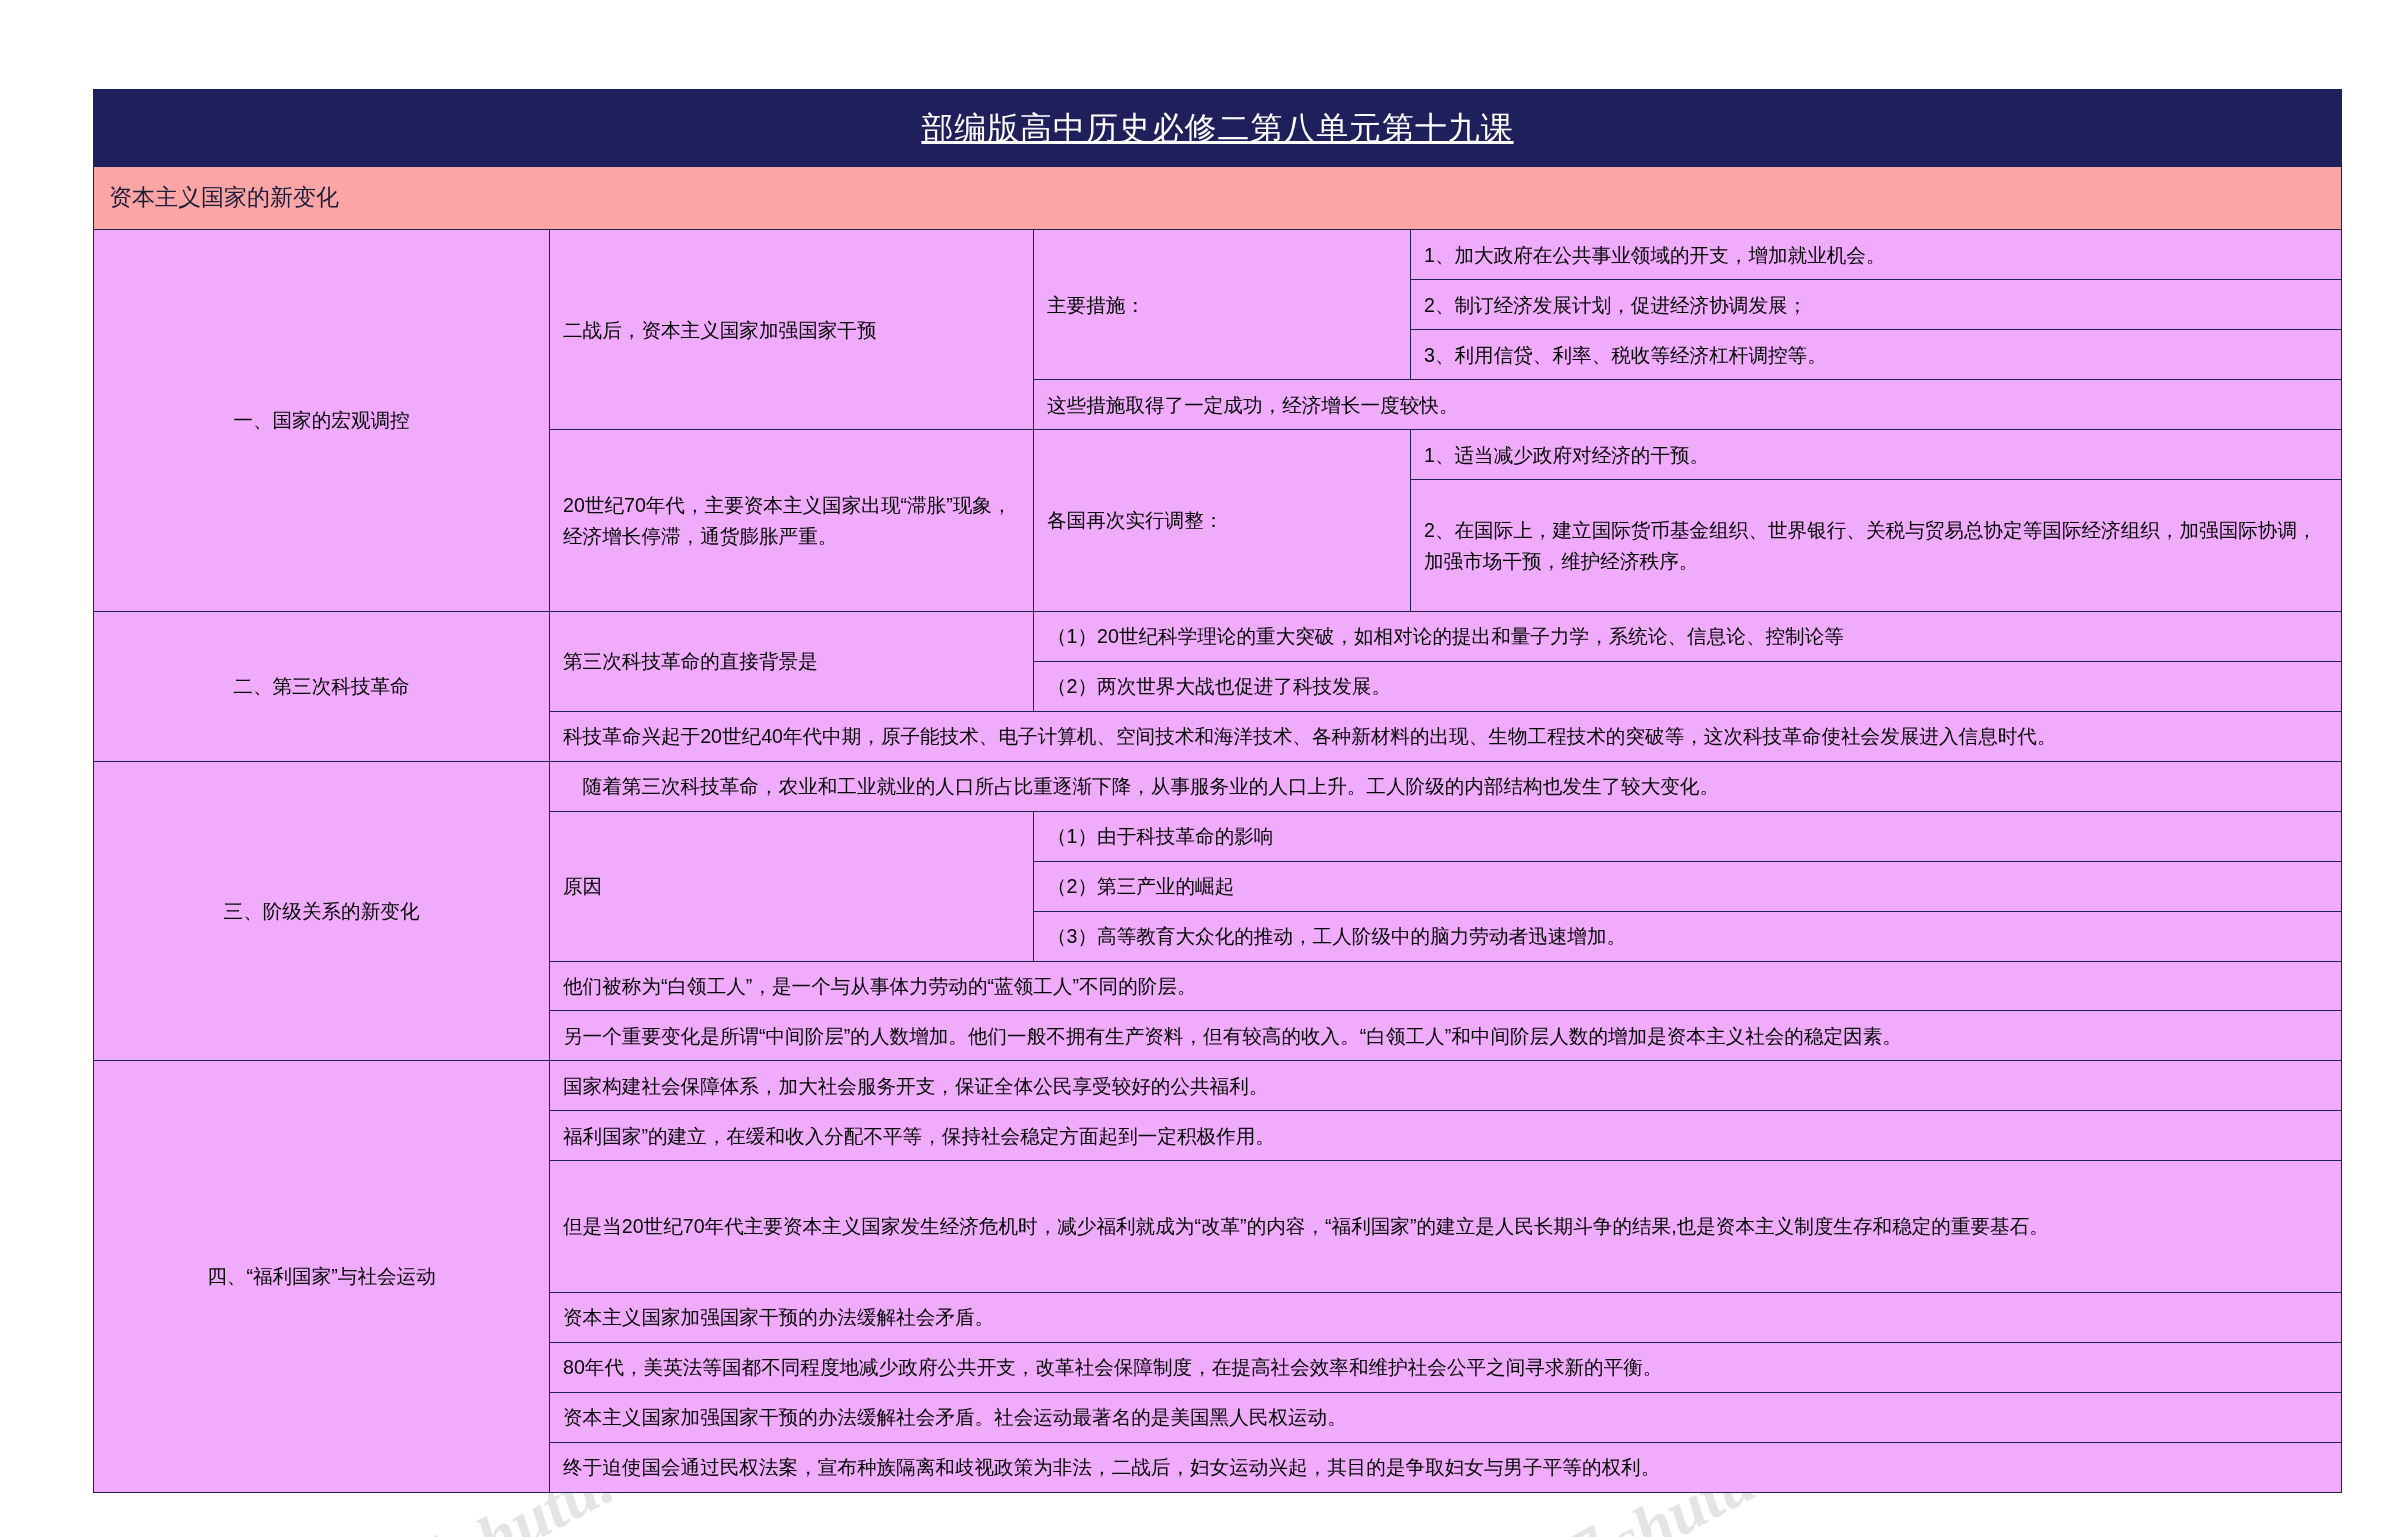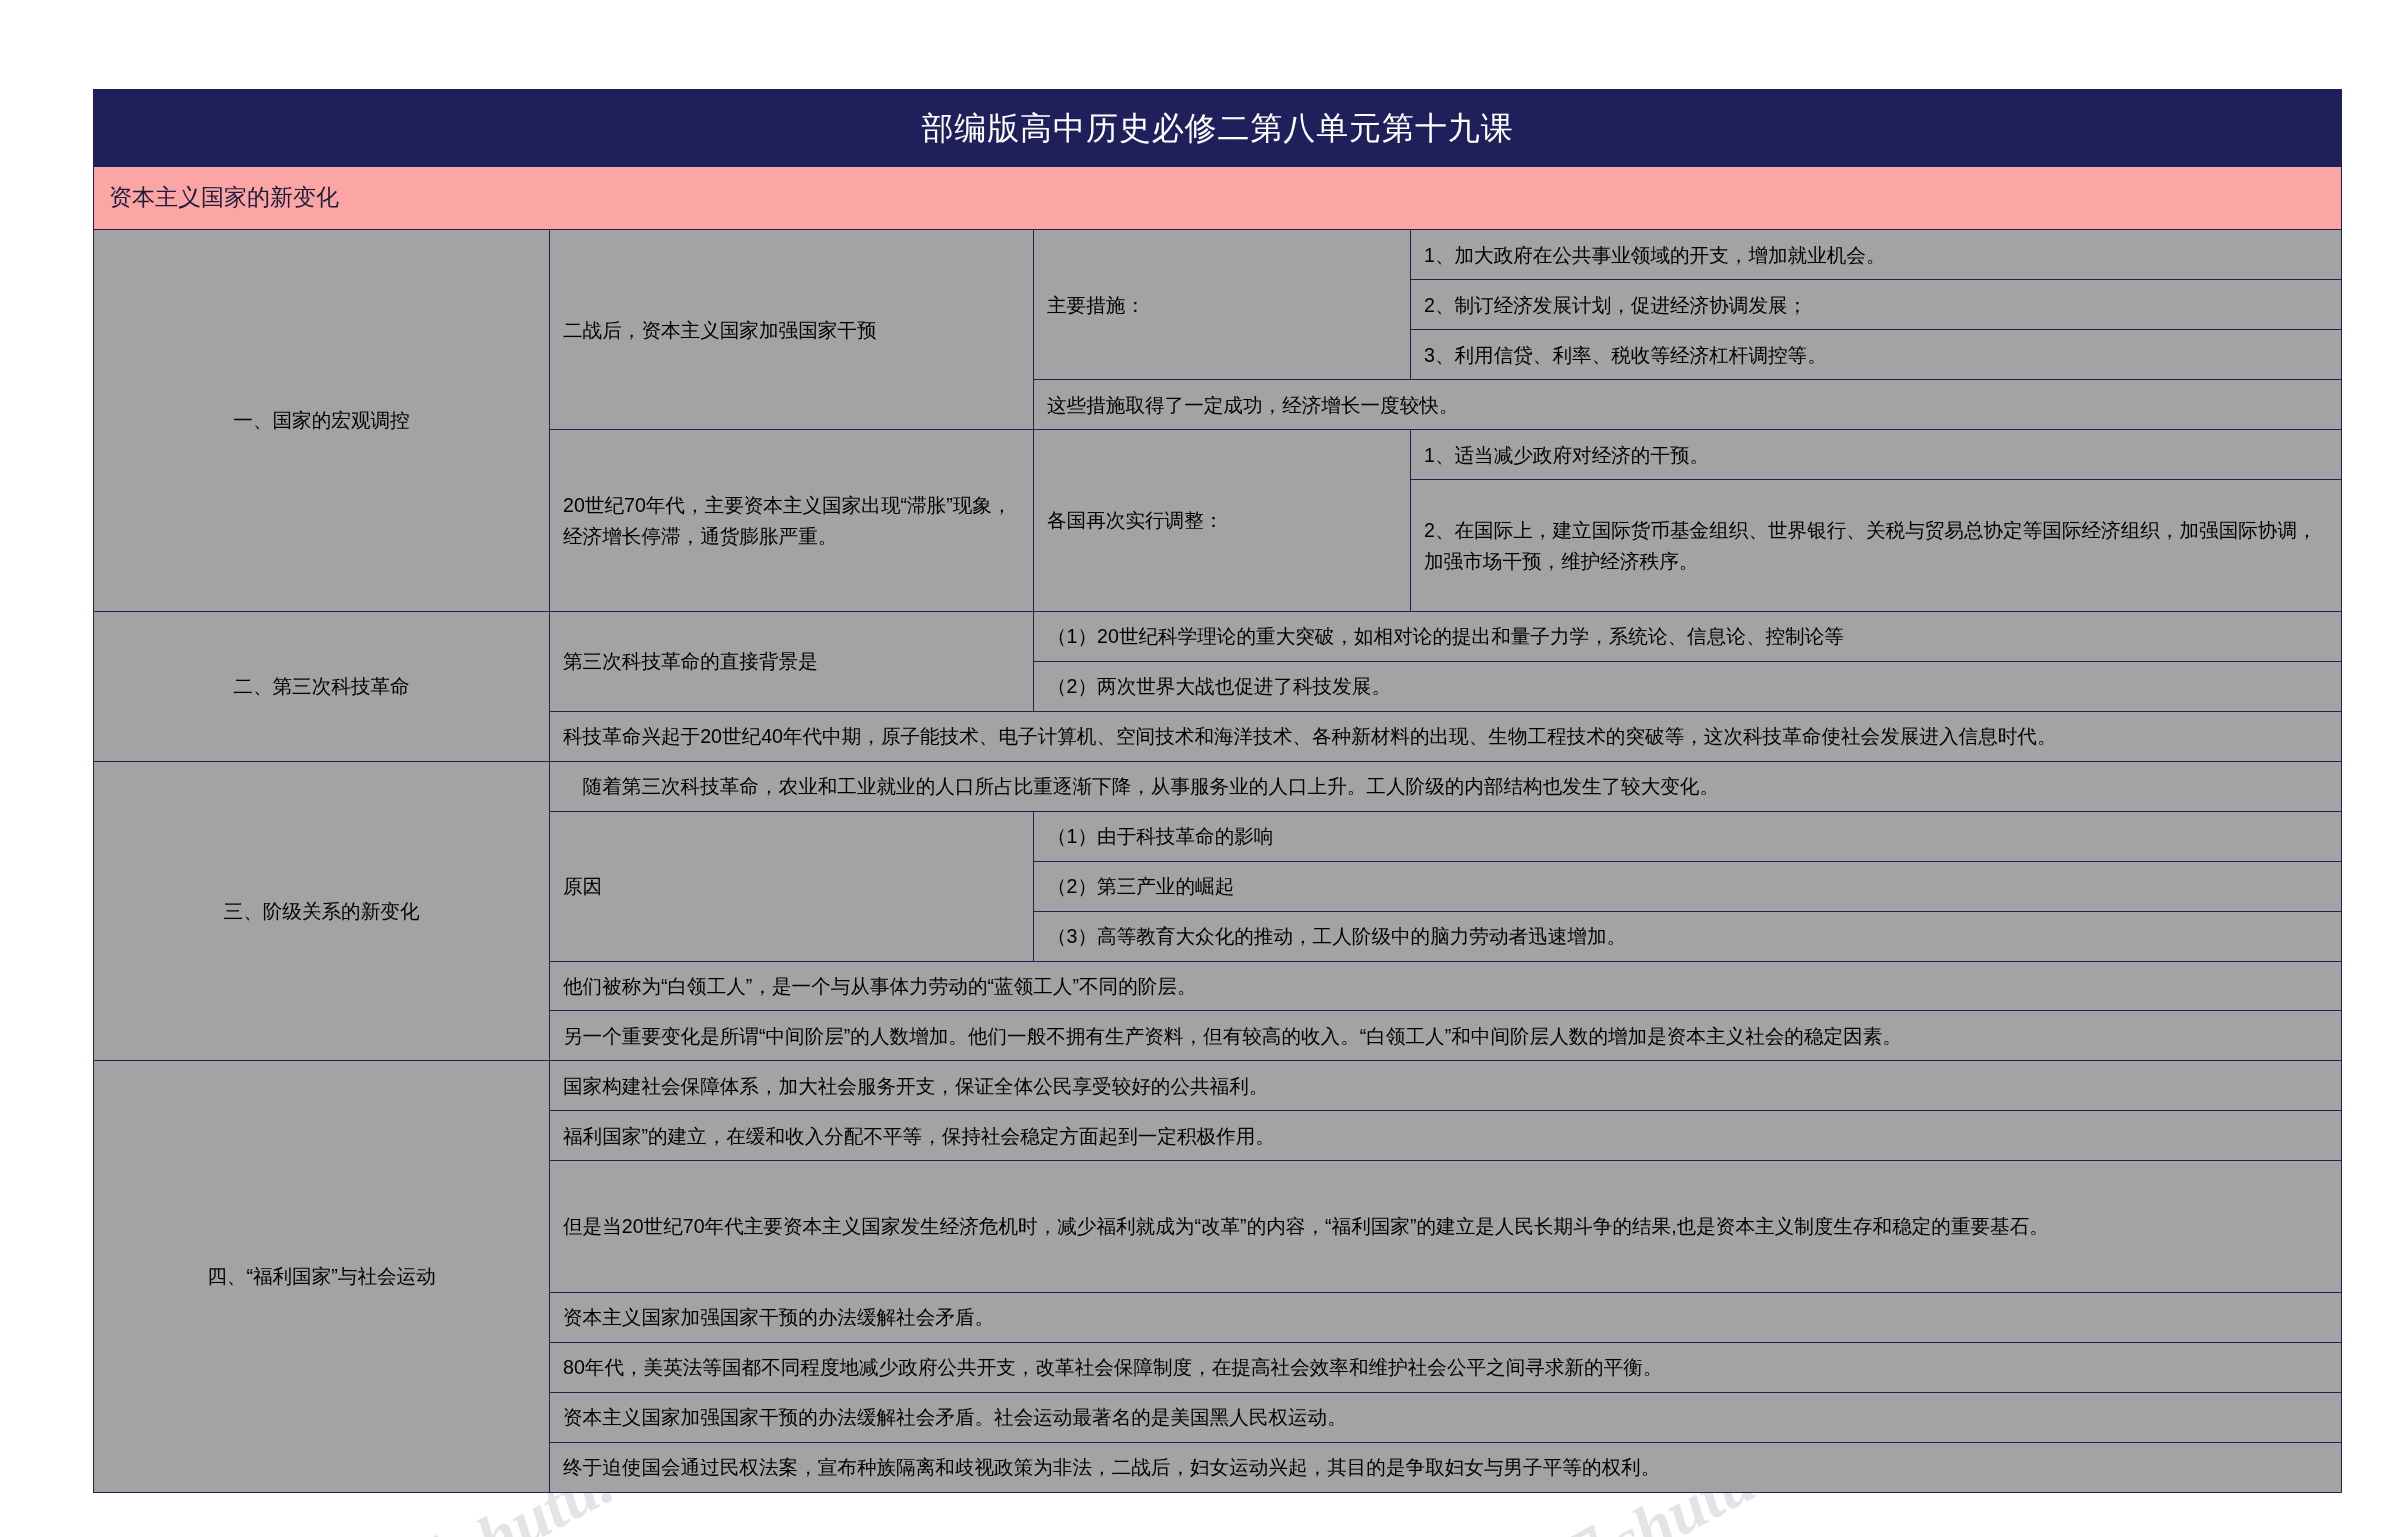--- a/index.html
+++ b/index.html
@@ -50,20 +50,21 @@
   }
 
   .title-bar {
     background: #1f1f5c;
     color: #ffffff;
     text-align: center;
     font-size: 32px;
     line-height: 1.2;
     padding: 19.6px 0 20.5px 0;
     letter-spacing: 0.9px;
+    text-decoration: underline;
   }
 
   .subtitle-bar {
     background: #fca5a5;
     color: #1b1b3a;
     font-size: 23px;
     padding: 15px 0 16px 15px;
     border-left: 1.9px solid #22224f;
     border-right: 1.9px solid #22224f;
     box-sizing: border-box;
@@ -74,21 +75,21 @@
     width: 100%;
     table-layout: fixed;
   }
   table.grid td {
     border: 1.9px solid #22224f;
     font-size: 19.6px;
     line-height: 1.55;
     color: #000000;
     padding: 9.3px 13px;
     vertical-align: middle;
-    background: #a3a3a3;
+    background: #f0abfc;
     word-break: break-all;
   }
   td.sec {
     background: #8cb3f7;
     color: #1b1b3a;
     font-size: 24px;
     vertical-align: bottom;
     padding-bottom: 17px;
     padding-left: 15px;
     width: 429px;

